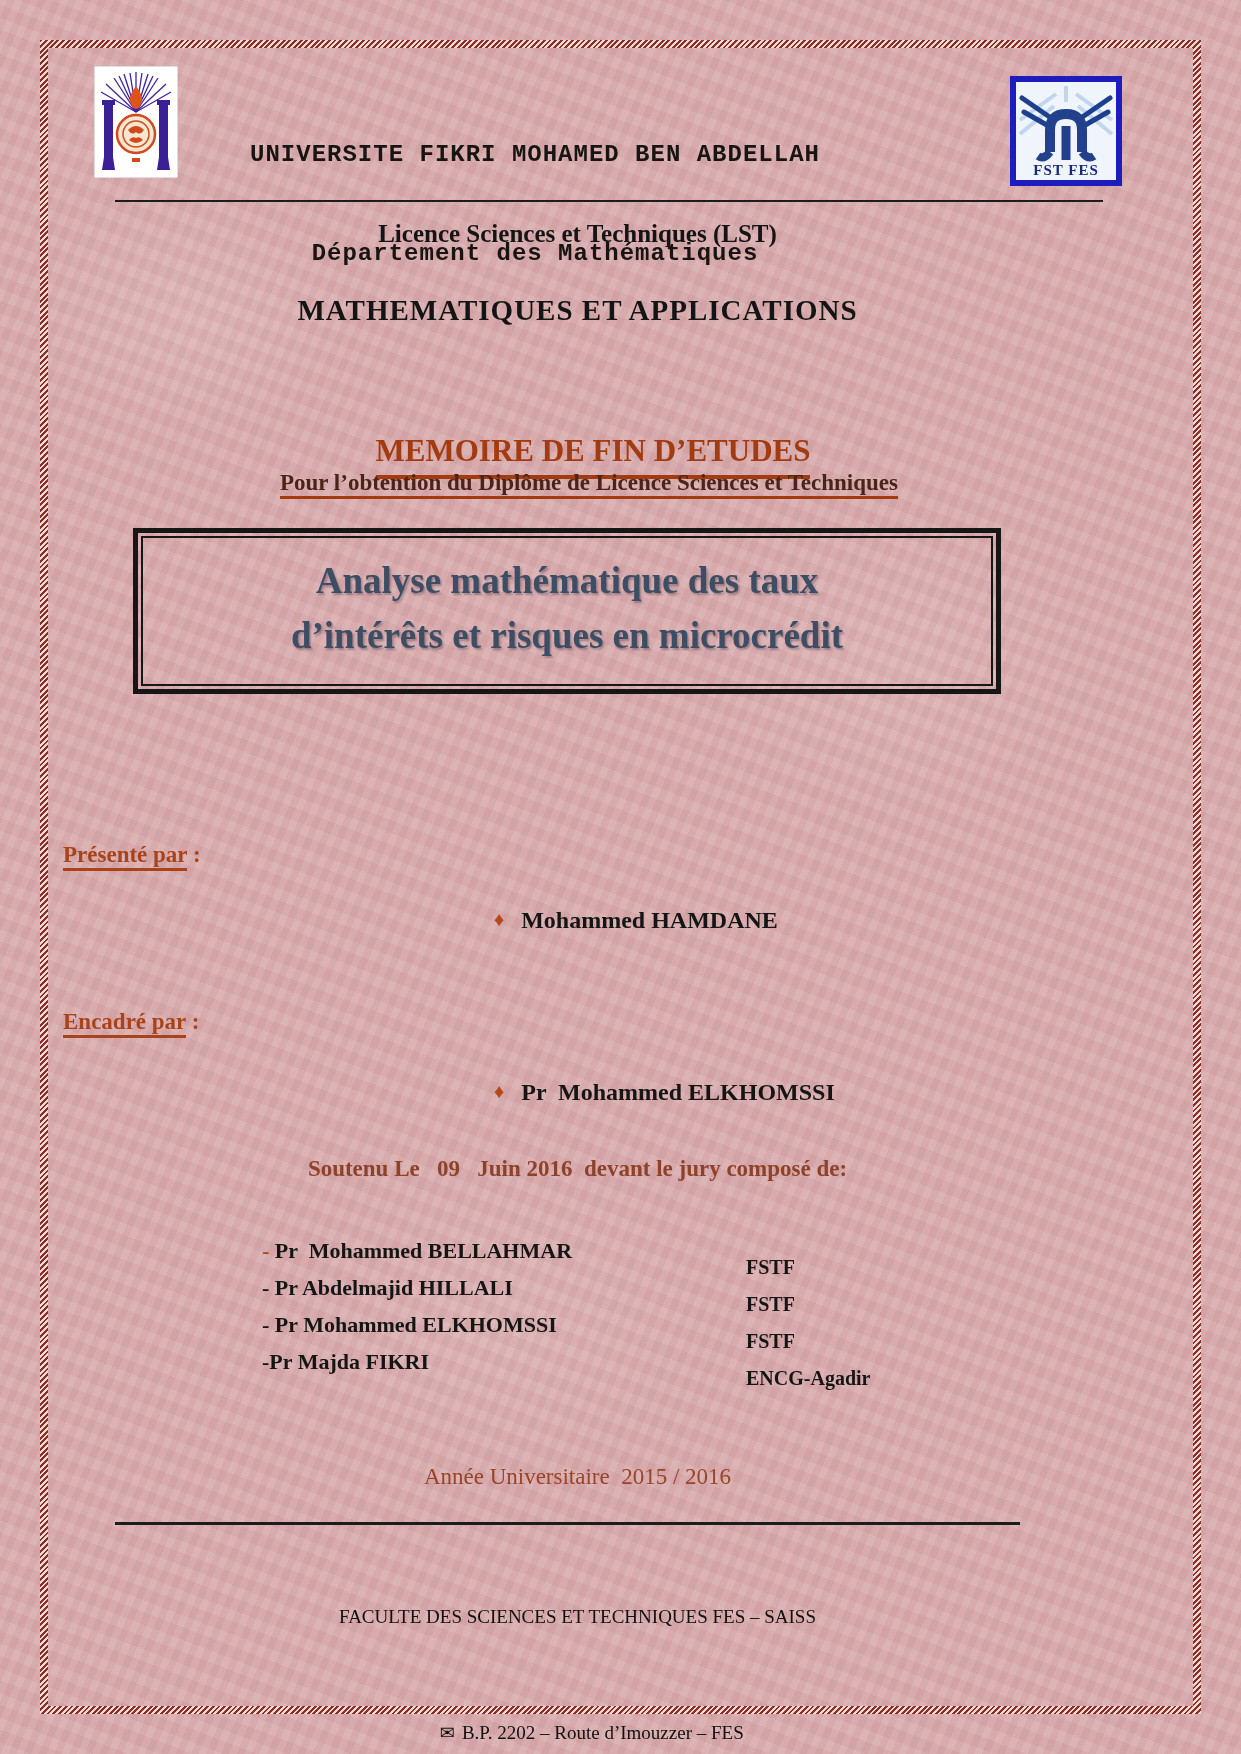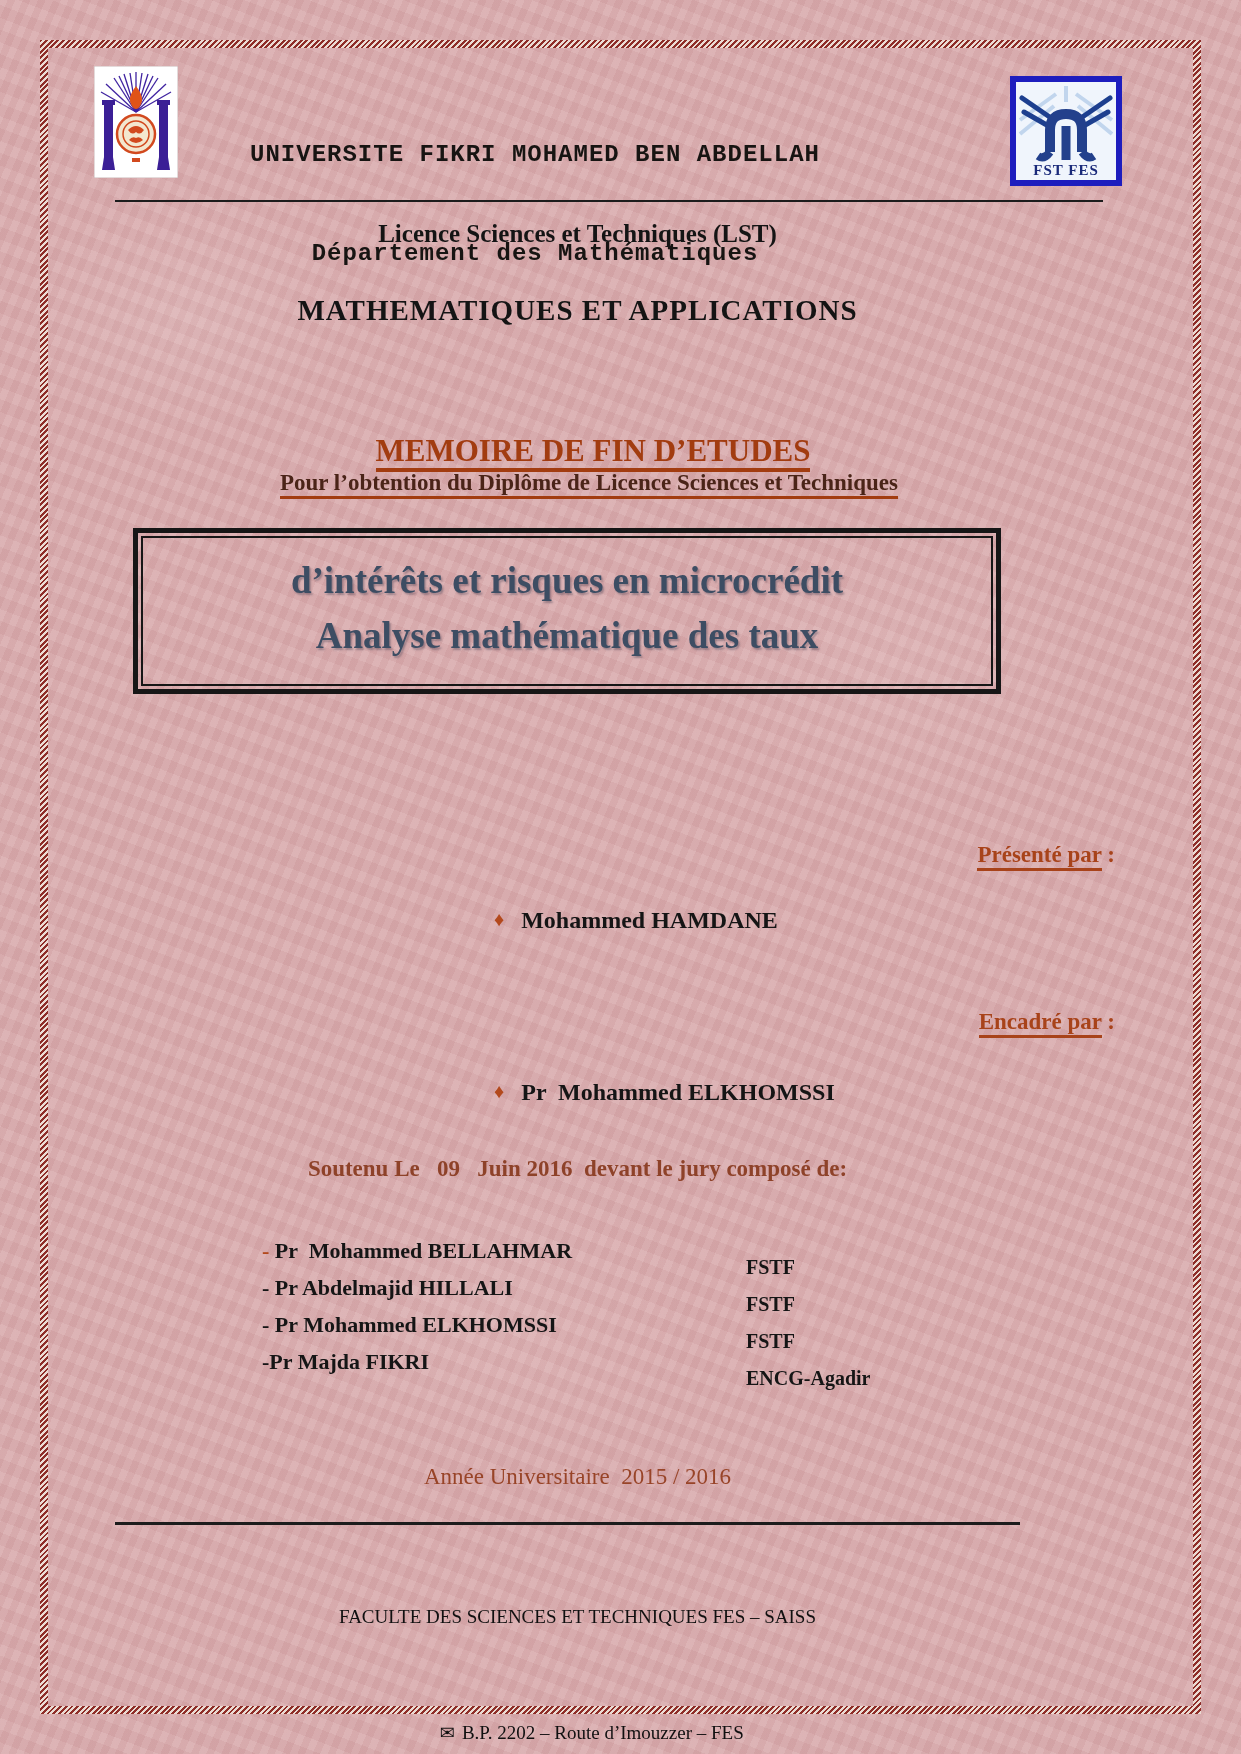--- a/index.html
+++ b/index.html
@@ -36,35 +36,35 @@
 
   .rule { position:absolute; background:#1c1c1c; }
   .rule-top { left:115px; top:200px; width:988px; height:2px; }
   .rule-bottom { left:115px; top:1522px; width:905px; height:3px; }
 
   .cline { position:absolute; left:40px; width:1075px; text-align:center; white-space:pre-wrap; }
 
   .licence   { top:220px; font-size:25px; font-weight:bold; color:#141414; }
   .maths     { top:294px; font-size:29px; font-weight:bold; color:#141414; letter-spacing:1px; }
   .memoire   { top:397px; font-size:31px; font-weight:bold; }
-  .memoire .u-rust { color:#a23c10; border-bottom:4px solid #a23c10; padding-bottom:0; }
+  .memoire .u-rust { color:#a23c10; border-bottom:4px solid #a23c10; padding-bottom:7px; }
   .obtention { top:444px; font-size:23px; font-weight:bold; }
   .obtention .u-maroon { color:#4a2418; border-bottom:3px solid #a23c10; padding-bottom:1px;text-align:center; }
 
   .title-box {
     position:absolute; left:133px; top:528px; width:868px;
     border:5px solid #161616; background:transparent;
   }
   .title-inner {
     margin:3px; border:2px solid #161616; padding:15px 8px 21px 8px;
     text-align:center; font-size:37px; font-weight:bold; line-height:55px;
     color:#3d4d63; text-shadow:1.5px 1.5px 2px rgba(40,40,60,0.35);
   }
 
-  .label { position:absolute; left:40px; width:1075px; text-align:right;
+  .label { position:absolute; left:40px; width:1075px; text-align:left;
            font-size:23px; font-weight:bold; color:#a8431a; white-space:pre-wrap; }
   .label .u { border-bottom:3px solid #a8431a; padding-bottom:1px; }
   .presented-label { top:816px; }
   .encadre-label   { top:983px; }
 
   .person { position:absolute; left:40px; width:1075px; padding-left:430px;
             font-size:24px; font-weight:bold; color:#151515; white-space:pre-wrap; }
   .presented-person { top:880px; }
   .encadre-person   { top:1052px; }
   .bullet { color:#b3491d; font-size:20px; margin-right:17px; vertical-align:2px; }
@@ -161,22 +161,22 @@
 
   <div class="cline memoire">
     <span class="u-rust">MEMOIRE DE FIN D’ETUDES</span>
   </div>
   <div class="cline obtention">
     <span class="u-maroon">Pour l’obtention du Diplôme de Licence Sciences et Techniques</span>
   </div>
 
   <div class="title-box">
     <div class="title-inner">
+      <div>Analyse mathématique des taux</div>
       <div>d’intérêts et risques en microcrédit</div>
-      <div>Analyse mathématique des taux</div>
     </div>
   </div>
 
   <div class="label presented-label">
     <span class="u">Présenté par</span><span> :</span>
   </div>
   <div class="person presented-person">
     <span class="bullet">♦</span><span>Mohammed HAMDANE</span>
   </div>
 

